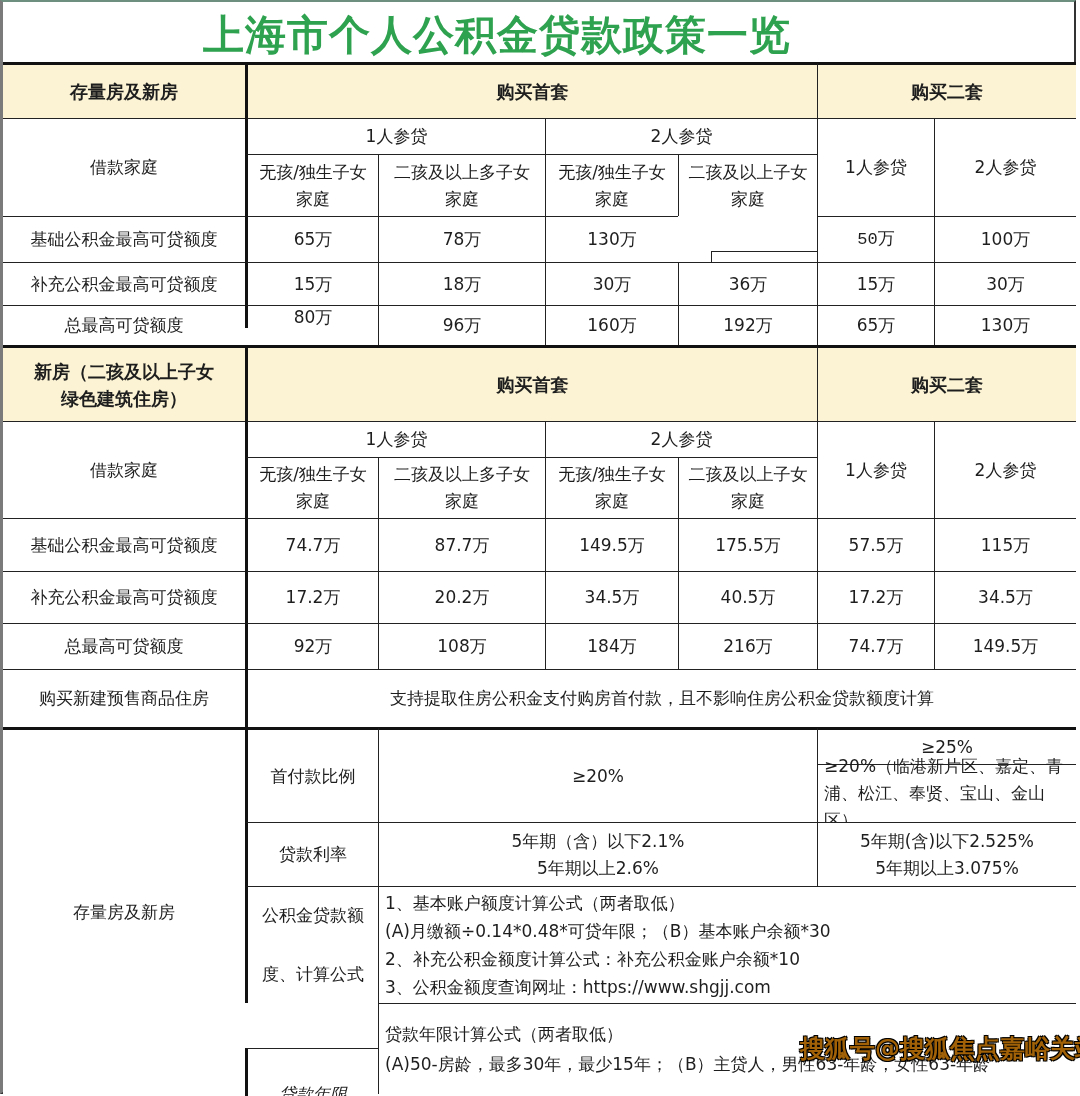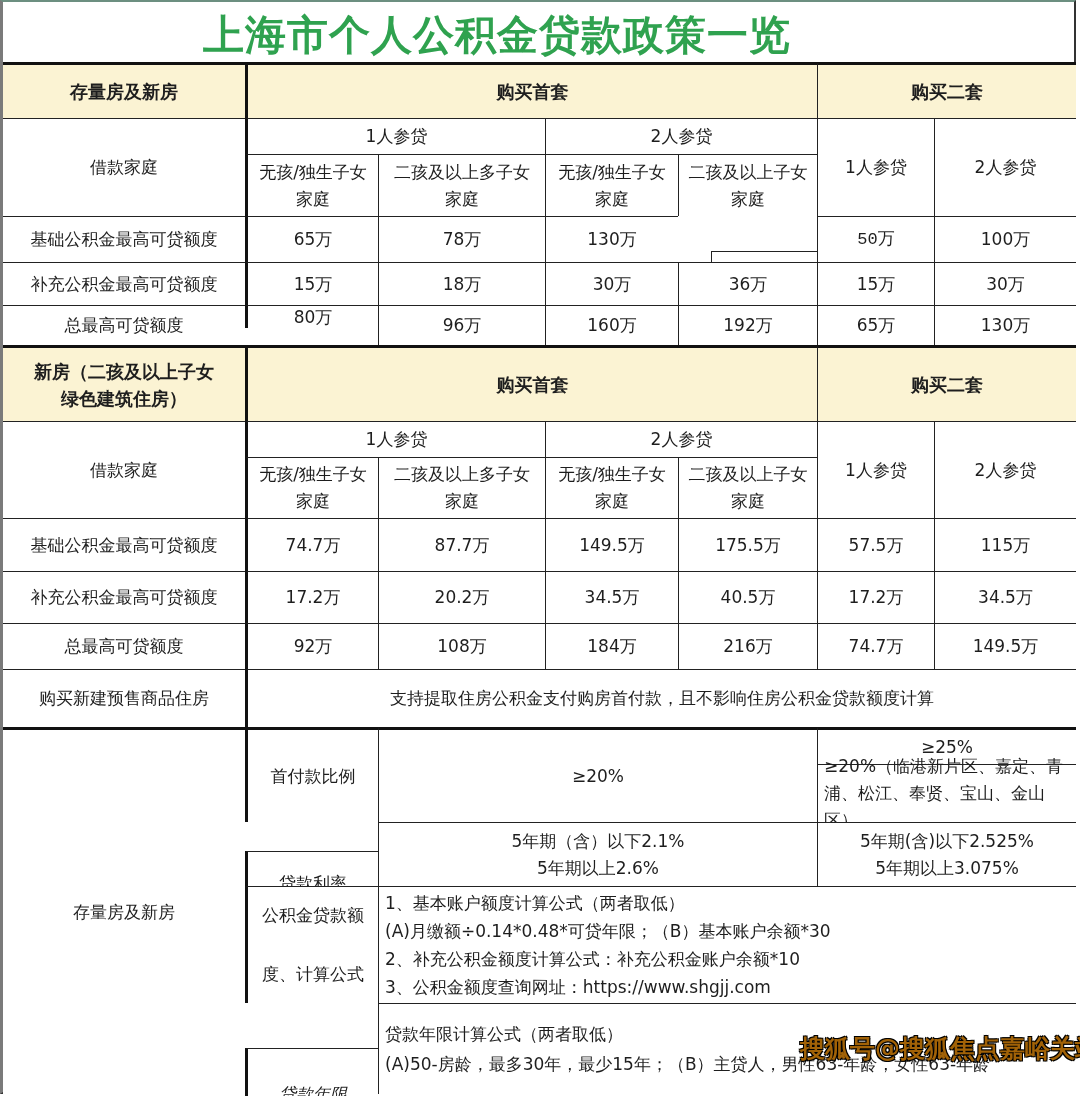--- a/index.html
+++ b/index.html
@@ -156,21 +156,21 @@
   <div class="cell thick-t" style="left:3px;top:727px;width:242px;height:367px;">存量房及新房</div>
 
   <div class="cell thick-t thick-l" style="left:245px;top:727px;width:133px;height:95px;">首付款比例</div>
   <div class="cell thick-t b-l" style="left:378px;top:727px;width:439px;height:95px;">≥20%</div>
   <div class="cell thick-t b-l" style="left:817px;top:727px;width:259px;height:37px;">≥25%</div>
   <div class="cell b-t b-l multiline" style="left:817px;top:764px;width:259px;height:58px;align-items:flex-start;padding-left:6px;text-align:left;">
     <span>≥20%（临港新片区、嘉定、青</span>
     <span>浦、松江、奉贤、宝山、金山区）</span>
   </div>
 
-  <div class="cell b-t thick-l" style="left:245px;top:822px;width:133px;height:64px;margin-top:29px;">贷款利率</div>
+  <div class="cell b-t thick-l" style="left:245px;top:822px;width:133px;height:64px;">贷款利率</div>
   <div class="cell b-t b-l multiline" style="left:378px;top:822px;width:439px;height:64px;">
     <span>5年期（含）以下2.1%</span>
     <span>5年期以上2.6%</span>
   </div>
   <div class="cell b-t b-l multiline" style="left:817px;top:822px;width:259px;height:64px;">
     <span>5年期(含)以下2.525%</span>
     <span>5年期以上3.075%</span>
   </div>
 
   <div class="cell b-t thick-l multiline" style="left:245px;top:886px;width:133px;height:117px;gap:32px;">

